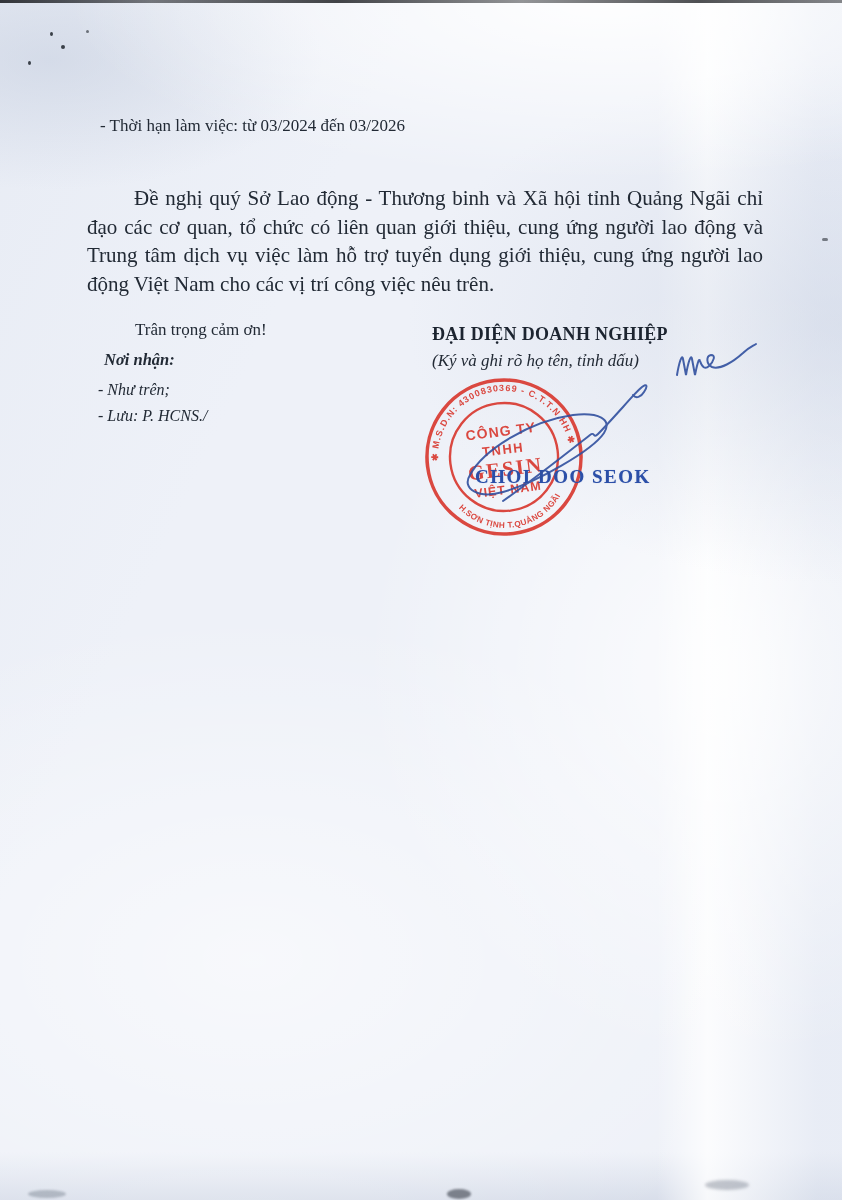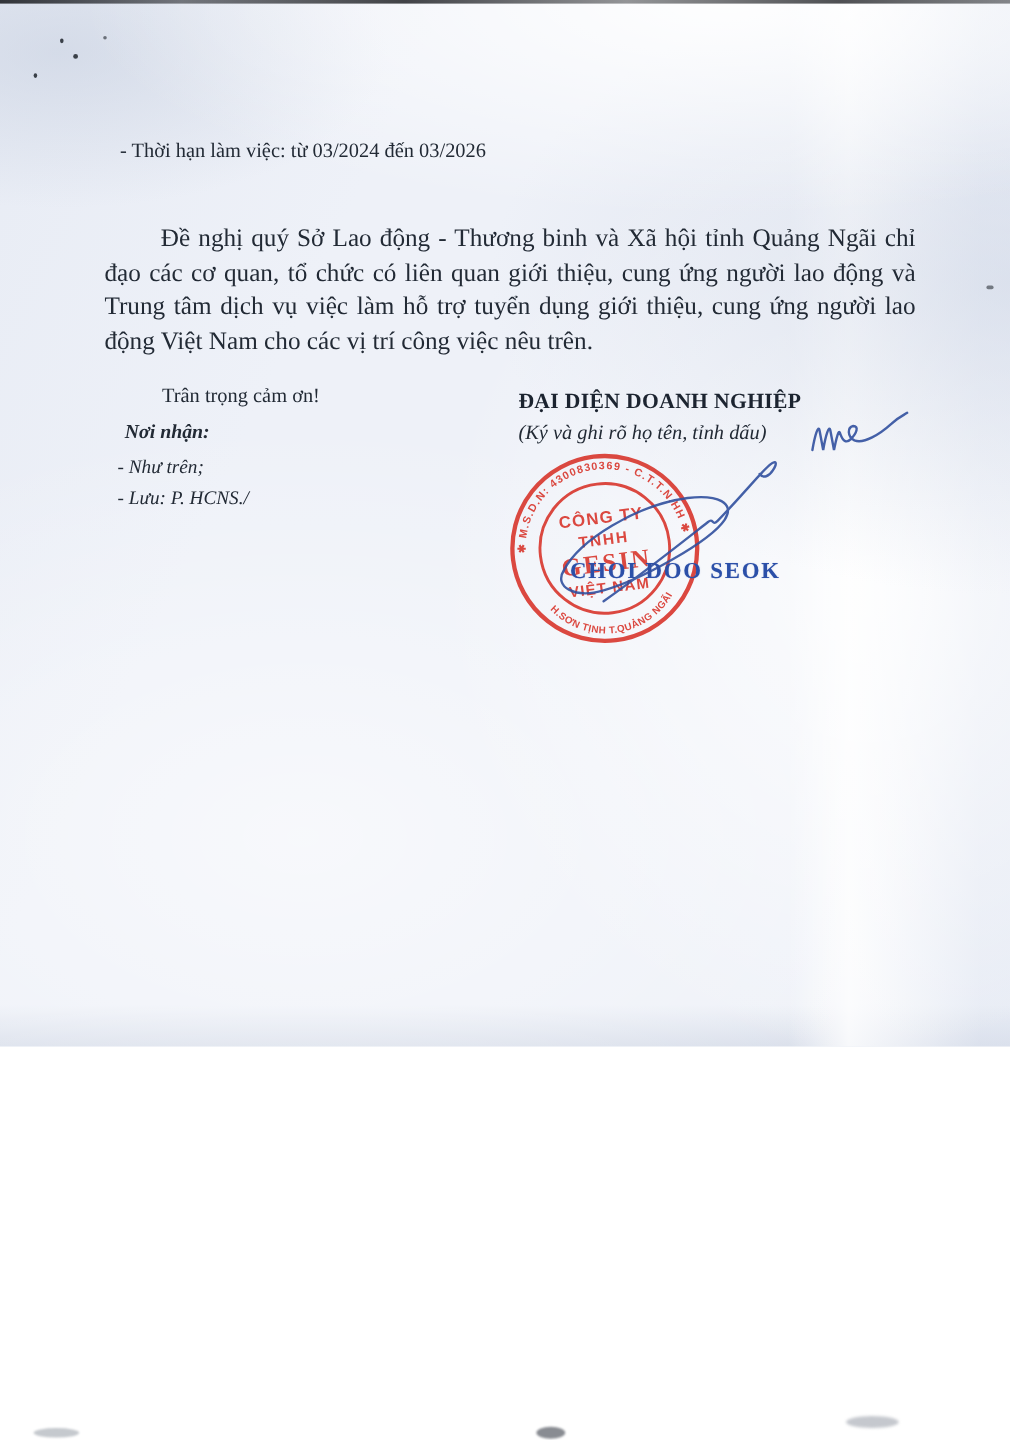--- a/index.html
+++ b/index.html
@@ -2,21 +2,21 @@
 <html><head>
 <meta charset="utf-8">
 <style>
   html,body{margin:0;padding:0;}
   body{
     width:842px;height:1200px;overflow:hidden;
     font-family:"Liberation Serif", serif;
     background:#ffffff;
   }
   .page{
-    position:relative;width:842px;height:872px;
+    position:relative;width:842px;height:1200px;
     color:#222a35;
     background-color:#eef1f8;
     background-image:
       radial-gradient(900px 300px at 72% 0%, rgba(255,255,255,0.95), rgba(255,255,255,0) 60%),
       radial-gradient(420px 200px at 6% 5%, rgba(196,205,222,0.55), rgba(196,205,222,0) 65%),
       radial-gradient(700px 420px at 100% 27%, rgba(205,213,229,0.55), rgba(205,213,229,0) 62%),
       radial-gradient(520px 560px at 86% 56%, rgba(255,255,255,0.75), rgba(255,255,255,0) 70%),
       radial-gradient(800px 500px at 30% 80%, rgba(255,255,255,0.55), rgba(255,255,255,0) 70%),
       linear-gradient(90deg, rgba(255,255,255,0) 78%, rgba(255,255,255,0.8) 84%, rgba(222,228,240,0.35) 97%),
       linear-gradient(0deg, rgba(199,207,223,0.55) 0%, rgba(199,207,223,0) 4%),

